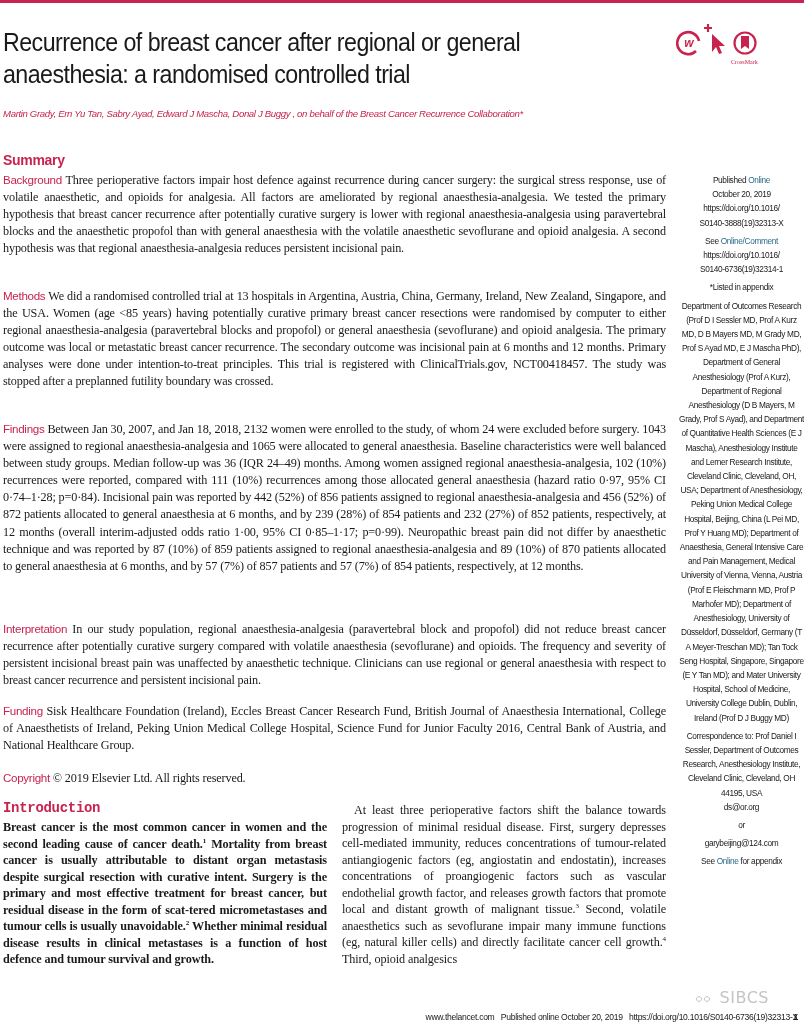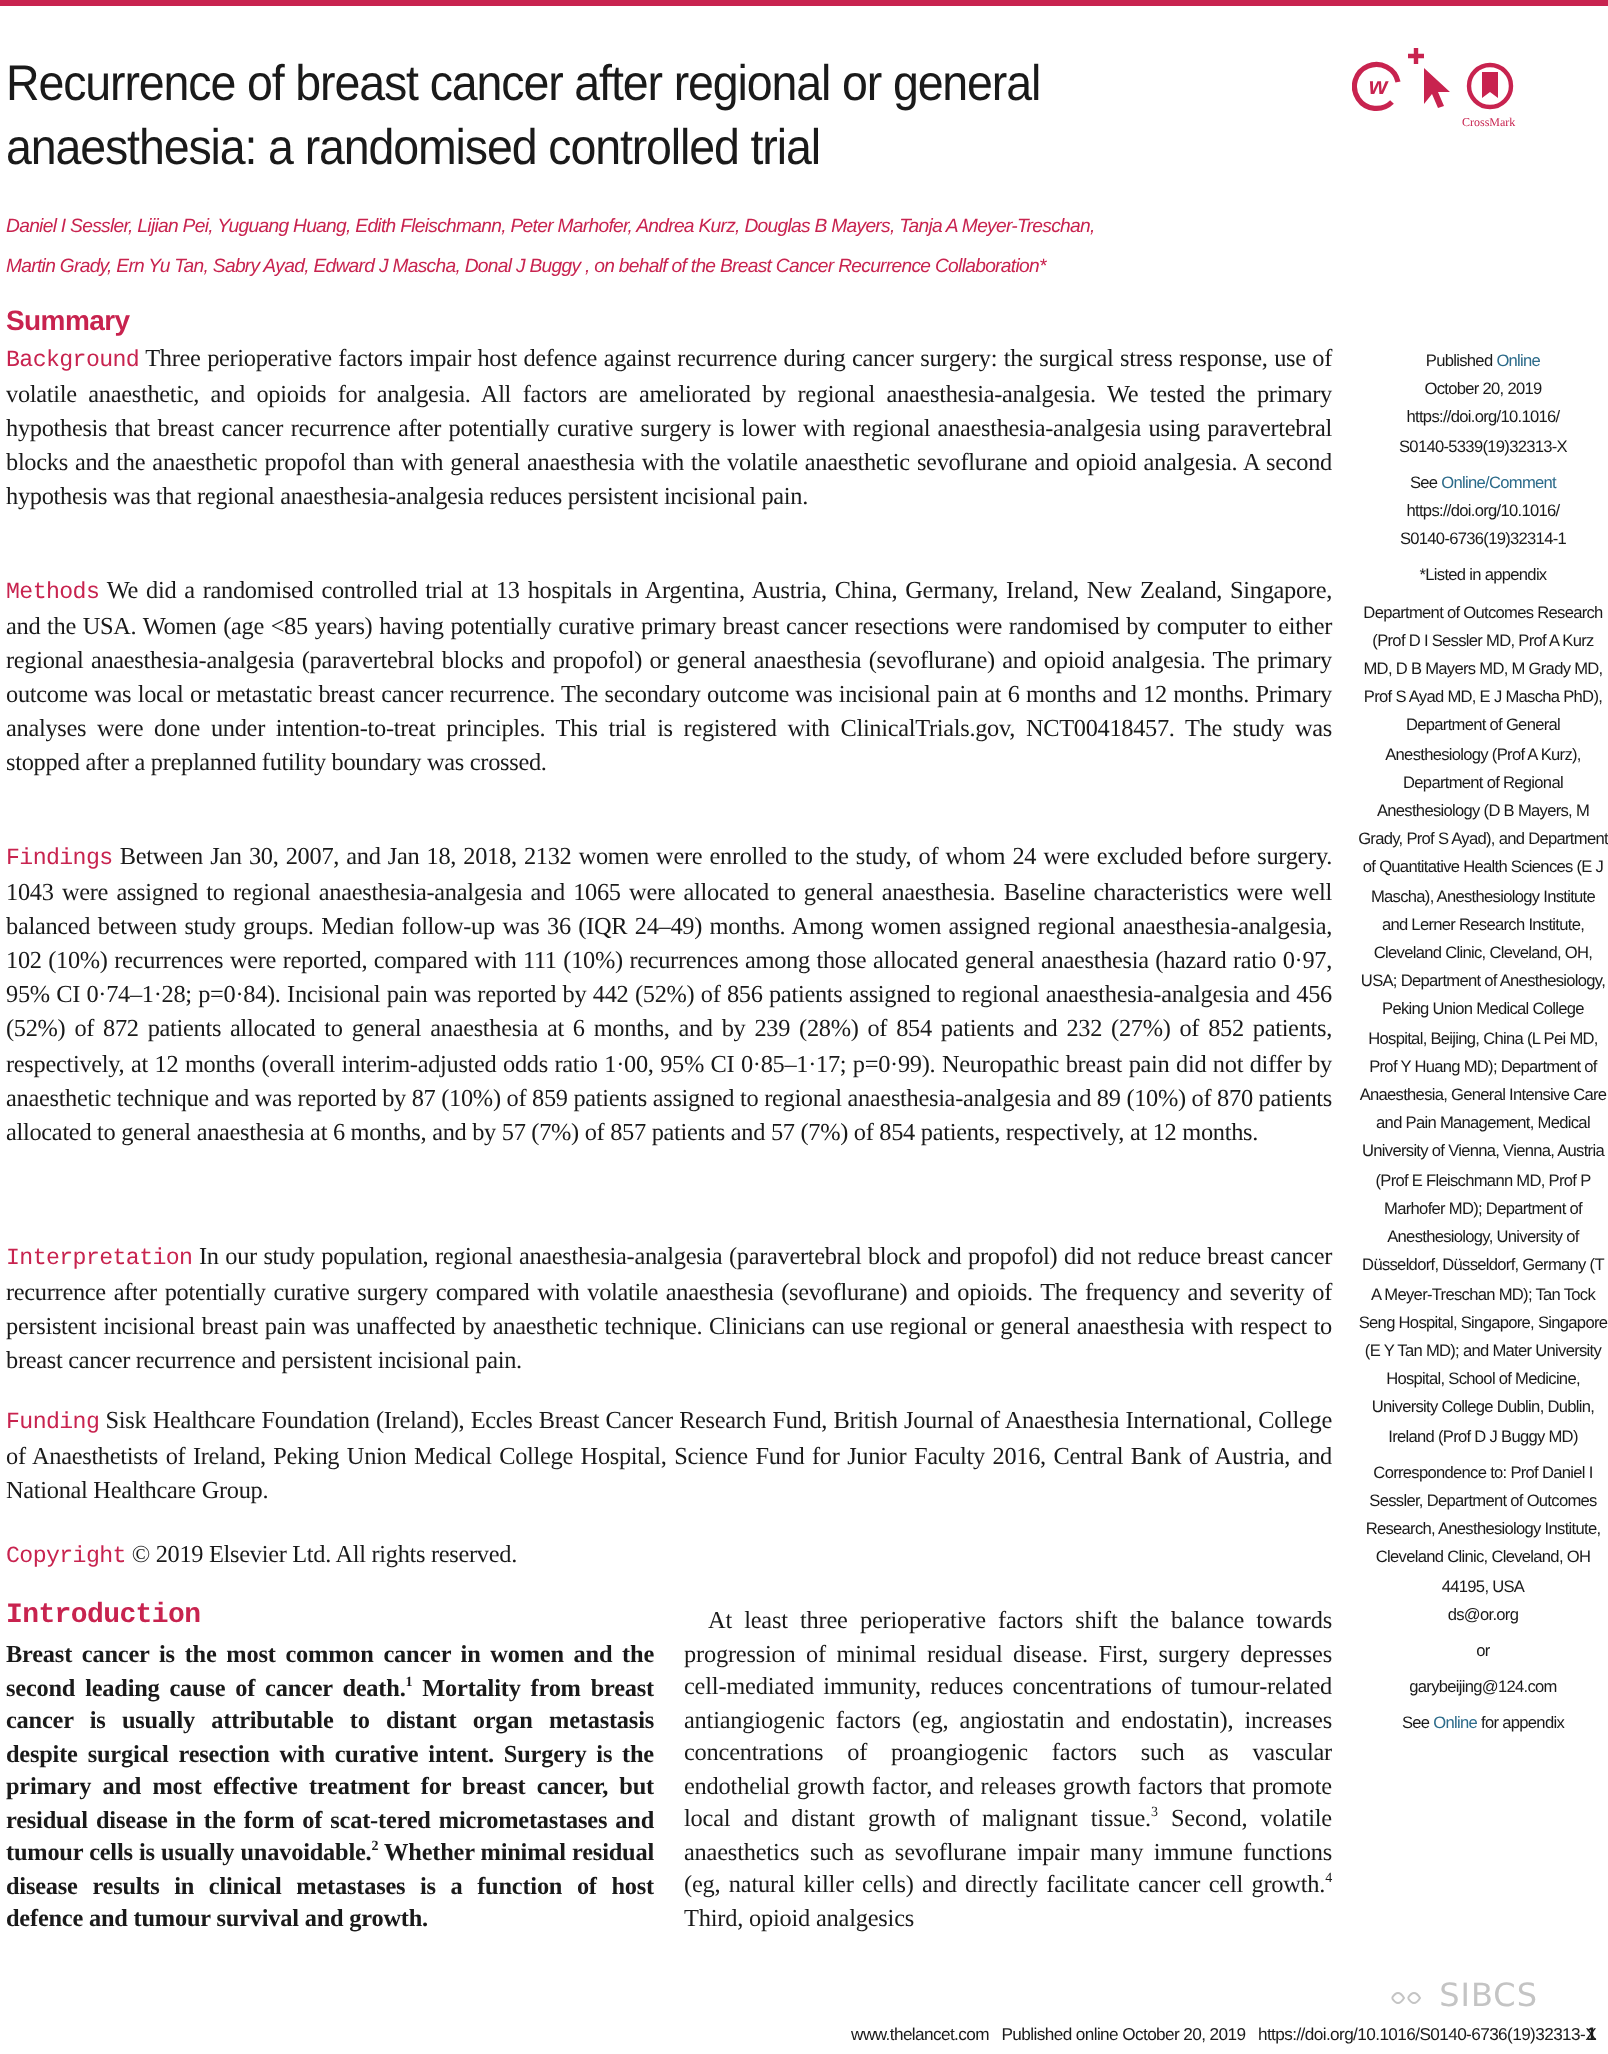--- a/index.html
+++ b/index.html
@@ -21,21 +21,21 @@
 
     .authors { position: absolute; left: 3px; top: 104px; width: 660px;
       font-family: "Liberation Sans", "DejaVu Sans", sans-serif; font-style: italic; font-size: 9.6px; line-height: 20px;
       color: #c8234f; letter-spacing: -0.35px; }
 
     .summary-heading { position: absolute; left: 3px; top: 152px;
       font-family: "Liberation Sans", sans-serif; font-size: 14px; color: #c8234f; letter-spacing: -0.3px; }
 
     .abstract { position: absolute; left: 3px; width: 663px; font-size: 12.2px; line-height: 17.1px;
       text-align: justify; color: #1a1a1a; letter-spacing: -0.15px; }
-    .abstract .label { font-family: Liberation Mono, monospace; color: #c8234f; font-size: 11.6px; letter-spacing: -0.3px; }
+    .abstract .label { font-family: Liberation Sans, sans-serif; color: #c8234f; font-size: 11.6px; letter-spacing: -0.3px; }
 
     .sidebar { position: absolute; left: 679px; width: 125px; font-family: "Liberation Sans", "DejaVu Sans", sans-serif;
       font-size: 8.3px; line-height: 14.2px; color: #1a1a1a; letter-spacing: -0.35px; text-align: center; }
     .sidebar .link { color: #2c6b8a; }
     .sidebar p { margin-bottom: 4px; }
 
     .intro-heading { position: absolute; left: 3px; top: 800px;
       font-family: Liberation Mono, monospace; font-size: 14px; color: #c8234f; letter-spacing: -0.3px; }
 
     .col { position: absolute; width: 324px; font-size: 12.2px; line-height: 16.5px; text-align: justify;
@@ -72,21 +72,20 @@
     <path d="M8 12 L8 30 L12 25 L15 32 L18 31 L15 24 L21 24 Z" fill="#c8234f"></path>
   </svg>
   <svg class="icon-crossmark" viewBox="0 0 24 24">
     <circle cx="12" cy="12" r="10.5" fill="none" stroke="#c8234f" stroke-width="2.2"></circle>
     <path d="M8 5 h8 v13 l-4 -3 l-4 3 Z" fill="#c8234f"></path>
   </svg>
   <span class="crossmark-label">CrossMark</span>
 </div>
 
 <div class="authors">
-  <div>Daniel I Sessler, Lijian Pei, Yuguang Huang, Edith Fleischmann, Peter Marhofer, Andrea Kurz, Douglas B Mayers, Tanja A Meyer-Treschan,</div>
   <div>Martin Grady, Ern Yu Tan, Sabry Ayad, Edward J Mascha, Donal J Buggy , on behalf of the Breast Cancer Recurrence Collaboration*</div>
 </div>
 
 <h2 class="summary-heading">Summary</h2>
 
 <p class="abstract" style="top:171px;">
   <span class="label">Background</span>
   <span>Three perioperative factors impair host defence against recurrence during cancer surgery: the surgical stress response, use of volatile anaesthetic, and opioids for analgesia. All factors are ameliorated by regional anaesthesia-analgesia. We tested the primary hypothesis that breast cancer recurrence after potentially curative surgery is lower with regional anaesthesia-analgesia using paravertebral blocks and the anaesthetic propofol than with general anaesthesia with the volatile anaesthetic sevoflurane and opioid analgesia. A second hypothesis was that regional anaesthesia-analgesia reduces persistent incisional pain.</span>
 </p>
 
@@ -114,21 +113,21 @@
   <span class="label">Copyright</span>
   <span>© 2019 Elsevier Ltd. All rights reserved.</span>
 </p>
 
 <aside class="sidebar" style="top:173px;">
   <p>
     <span>Published</span>
     <span class="link">Online</span><br>
     <span>October 20, 2019</span><br>
     <span>https://doi.org/10.1016/</span><br>
-    <span>S0140-5339(19)32313-X</span>
+    <span>S0140-3888(19)32313-X</span>
   </p>
   <p>
     <span>See</span>
     <span class="link">Online/Comment</span><br>
     <span>https://doi.org/10.1016/</span><br>
     <span>S0140-6736(19)32314-1</span>
   </p>
   <p>*Listed in appendix</p>
   <p>Department of Outcomes Research (Prof D I Sessler MD, Prof A Kurz MD, D B Mayers MD, M Grady MD, Prof S Ayad MD, E J Mascha PhD), Department of General Anesthesiology (Prof A Kurz), Department of Regional Anesthesiology (D B Mayers, M Grady, Prof S Ayad), and Department of Quantitative Health Sciences (E J Mascha), Anesthesiology Institute and Lerner Research Institute, Cleveland Clinic, Cleveland, OH, USA; Department of Anesthesiology, Peking Union Medical College Hospital, Beijing, China (L Pei MD, Prof Y Huang MD); Department of Anaesthesia, General Intensive Care and Pain Management, Medical University of Vienna, Vienna, Austria (Prof E Fleischmann MD, Prof P Marhofer MD); Department of Anesthesiology, University of Düsseldorf, Düsseldorf, Germany (T A Meyer-Treschan MD); Tan Tock Seng Hospital, Singapore, Singapore (E Y Tan MD); and Mater University Hospital, School of Medicine, University College Dublin, Dublin, Ireland (Prof D J Buggy MD)</p>
   <p>Correspondence to: Prof Daniel I Sessler, Department of Outcomes Research, Anesthesiology Institute, Cleveland Clinic, Cleveland, OH 44195, USA</p>

